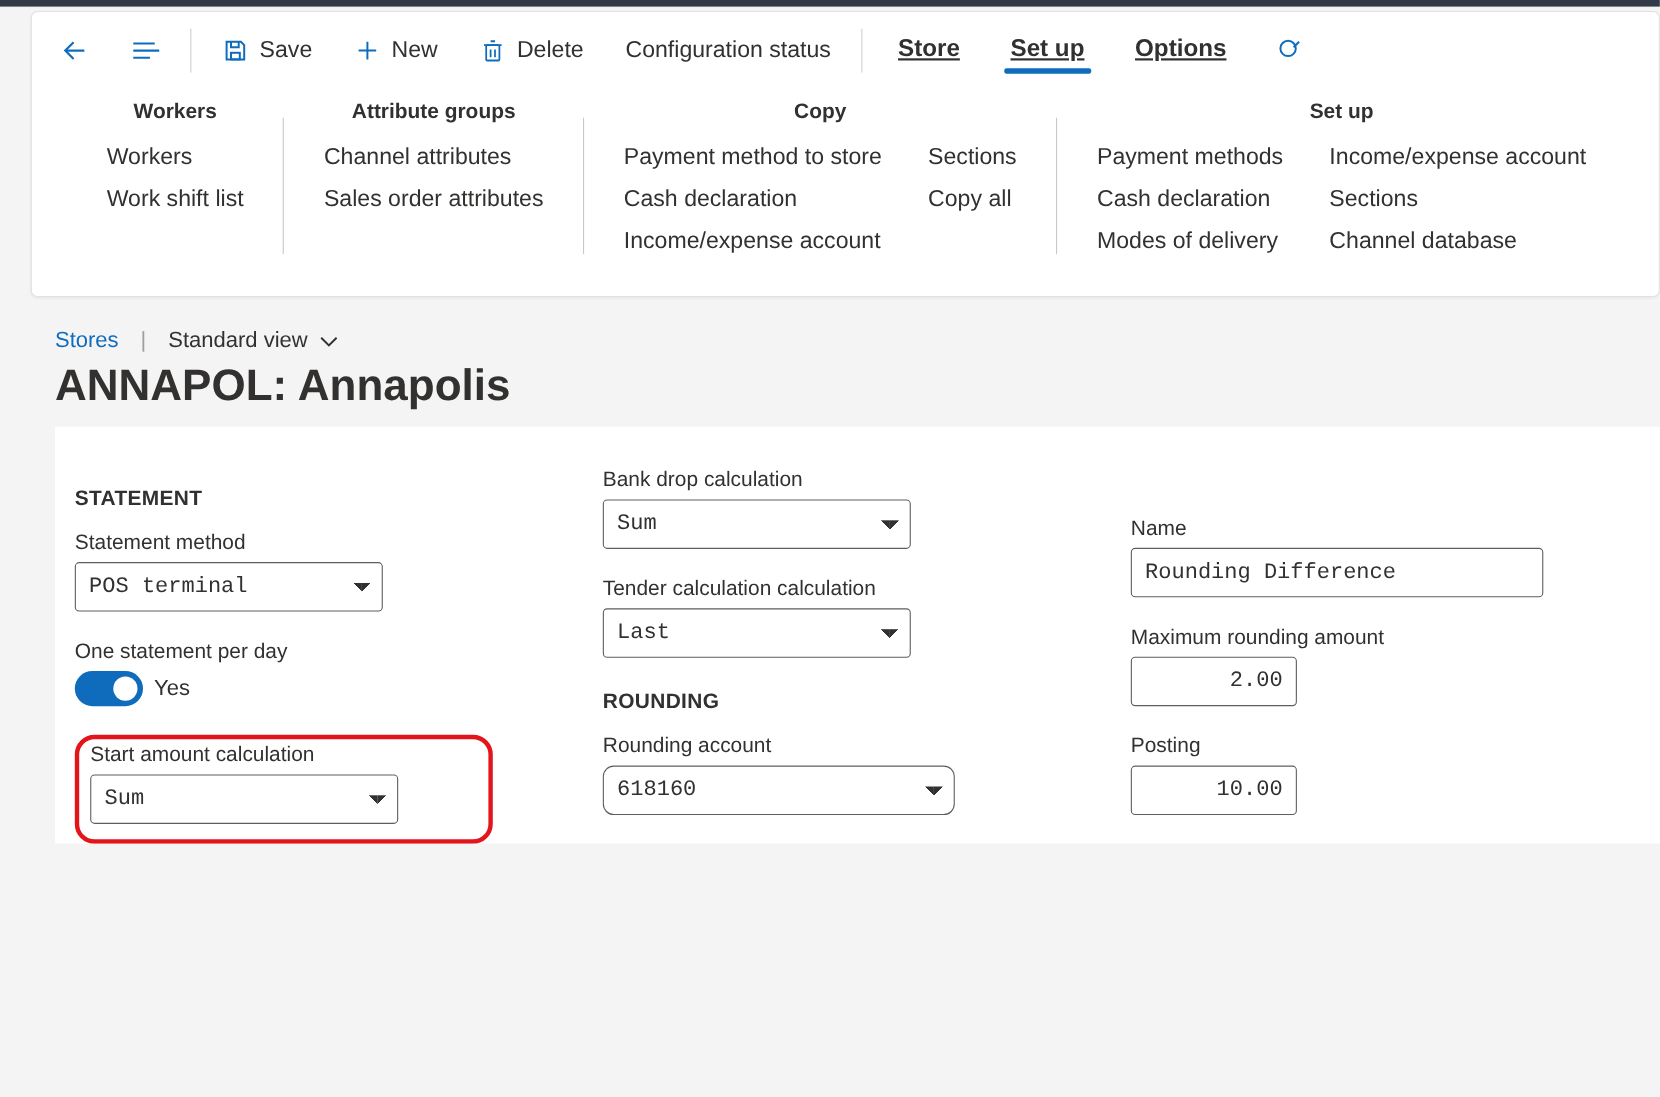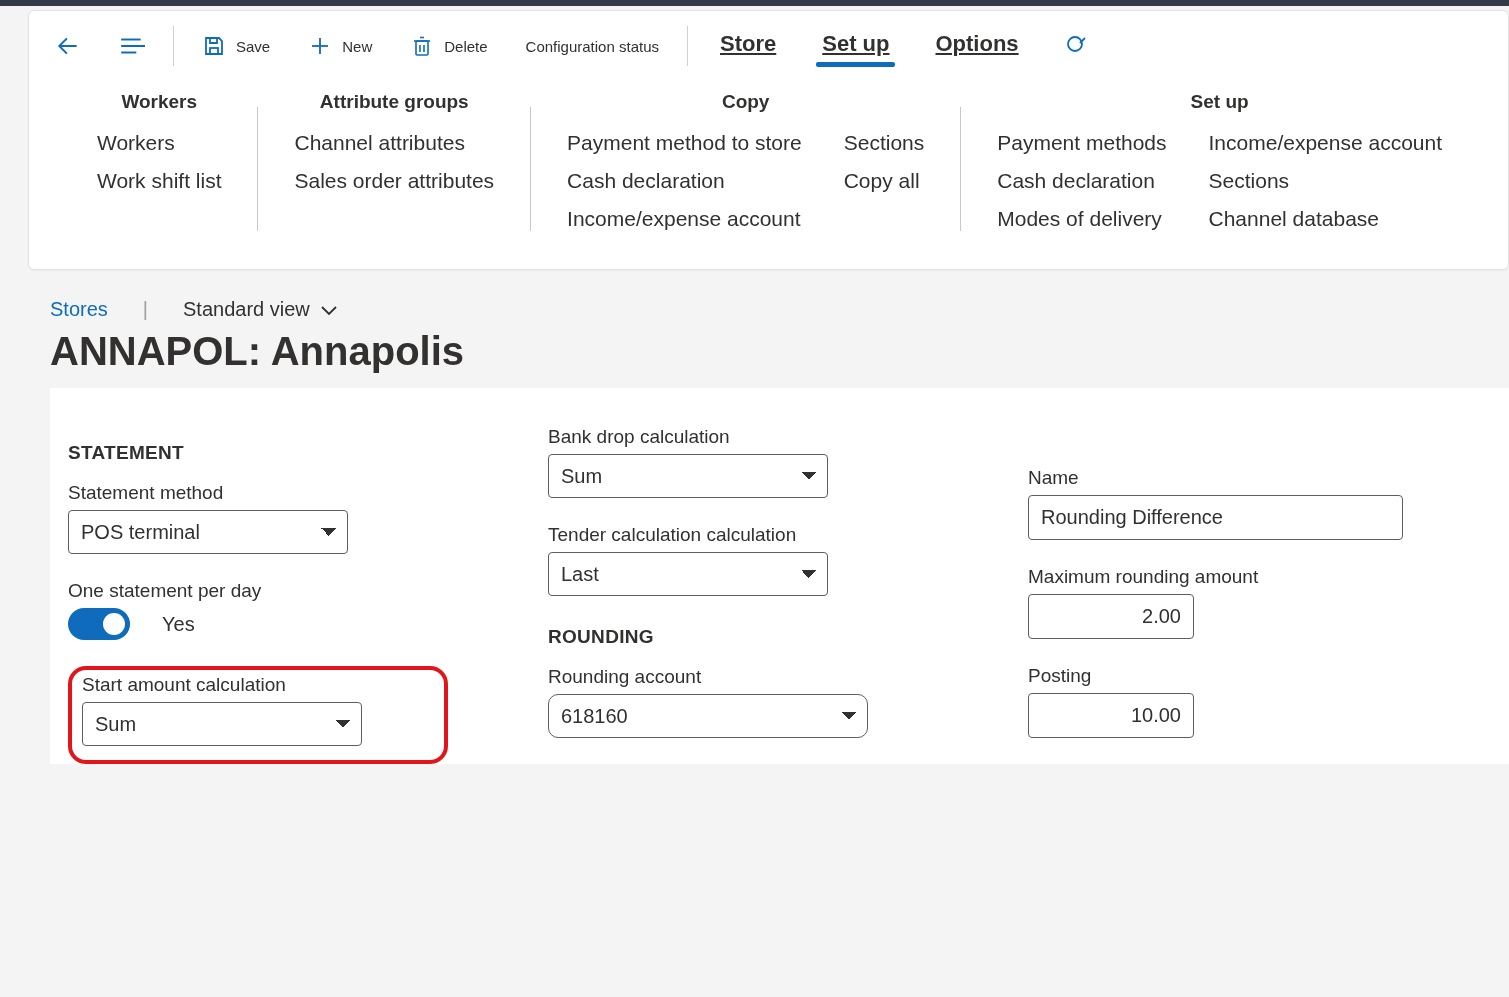--- a/index.html
+++ b/index.html
@@ -26,21 +26,21 @@
     display: flex; align-items: center;
     padding: 8px 10px 0 10px;
     gap: 6px;
   }
   .cmd-btn {
     display: inline-flex; align-items: center;
     gap: 10px;
     padding: 10px 16px;
     color: #323130;
     cursor: pointer;
-    font-size: 15px;
+    font-size: 21px;
   }
   .cmd-btn .icon { color: #0f6cbd; }
   .divider {
     width: 1px; height: 40px; background: #d2d0ce; margin: 0 6px;
   }
   .tab {
     padding: 12px 20px 16px 20px;
     font-size: 22px;
     font-weight: 600;
     color: #323130;
@@ -83,21 +83,21 @@
   .ribbon-col { display: flex; flex-direction: column; gap: 14px; }
   .ribbon-link {
     font-size: 21px;
     color: #323130;
     cursor: pointer;
     white-space: nowrap;
   }
 
   
   .page-head { padding: 28px 0 12px 50px; }
-  .path { display: flex; align-items: center; gap: 35px; font-size: 20px; }
+  .path { display: flex; align-items: center; gap: 20px; font-size: 20px; }
   .path .link { color: #0f6cbd; cursor: pointer; }
   .path .sep { color: #a19f9d; }
   .view-picker {
     display: inline-flex; align-items: center; gap: 10px;
     cursor: pointer;
   }
   .page-title {
     margin: 8px 0 0 0;
     font-size: 40px;
     font-weight: 600;
@@ -126,21 +126,21 @@
 
   .field-label {
     font-size: 19px;
     color: #323130;
     margin: 0 0 6px 0;
     display: block;
   }
   .field { margin-bottom: 26px; }
 
   select, input[type="text"] {
-    font-family: Liberation Sans, sans-serif;
+    font-family: Liberation Mono, monospace;
     font-size: 20px;
     padding: 10px 12px;
     border: 1px solid #605e5c;
     border-radius: 4px;
     background: #fff;
     color: #323130;
   }
   select {
     appearance: none;
     background-image:
@@ -151,24 +151,24 @@
     background-repeat: no-repeat;
     padding-right: 38px;
   }
   .select-w1 { width: 280px; }
   .select-w2 { width: 280px; }
   .select-w3 { width: 320px; border-radius: 10px; }
   .input-ro {
     width: 375px;
     background: #f3f2f1;
   }
-  .input-num { width: 166px; text-align: right; }
-
-  
-  .toggle-row { display: flex; align-items: center; gap: 32px; }
+  .input-num { width: 151px; text-align: right; }
+
+  
+  .toggle-row { display: flex; align-items: center; gap: 10px; }
   .toggle {
     position: relative;
     width: 62px; height: 32px;
     background: #0f6cbd;
     border-radius: 32px;
     cursor: pointer;
   }
   .toggle::after {
     content: "";
     position: absolute;

